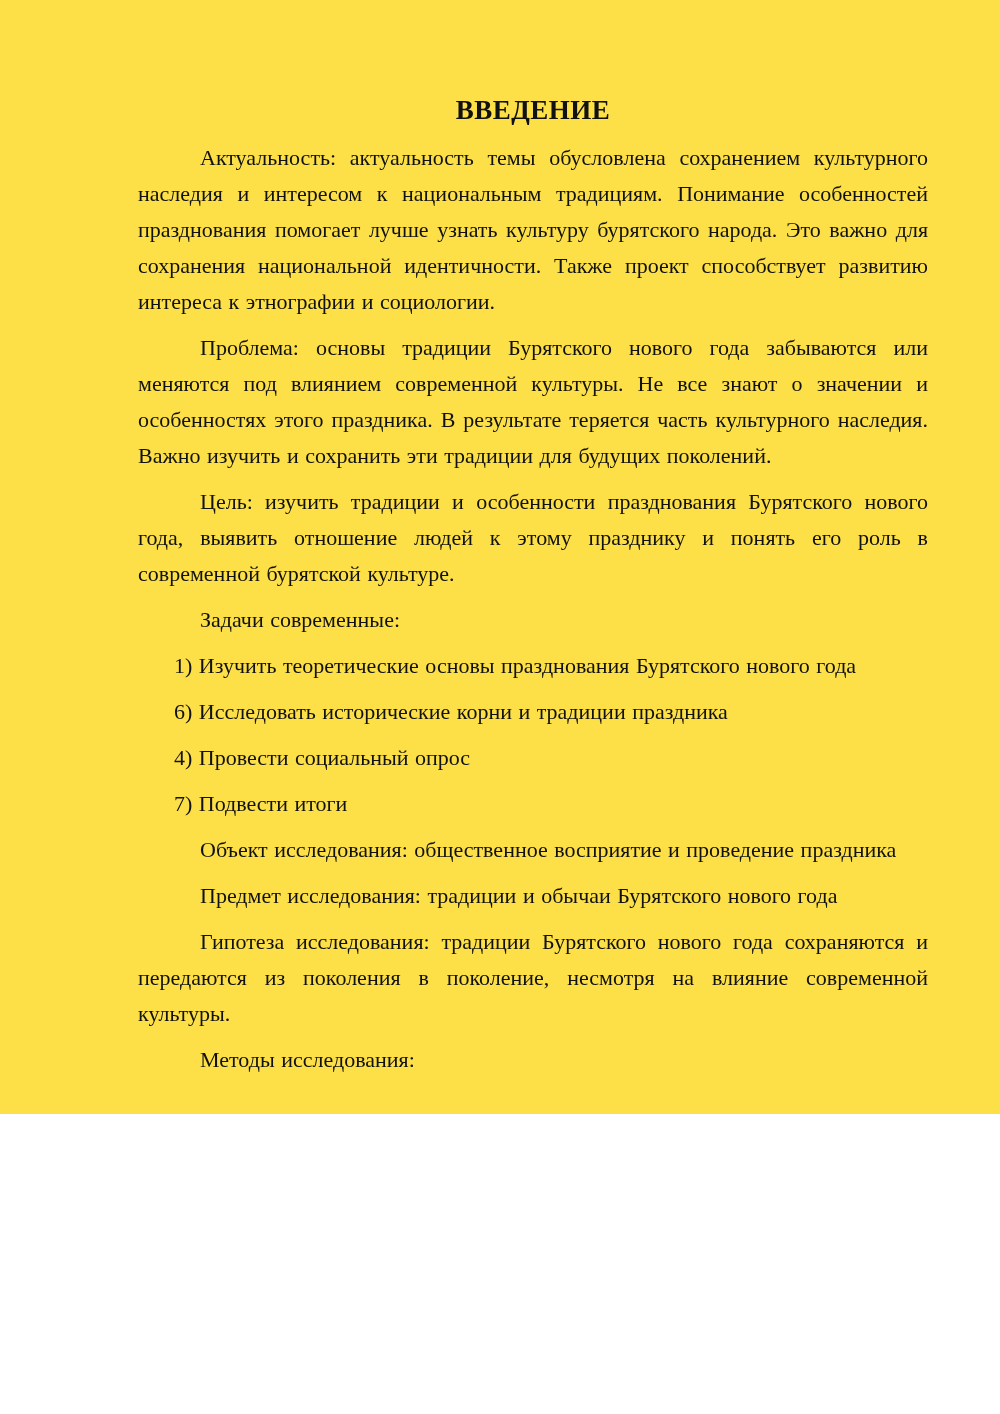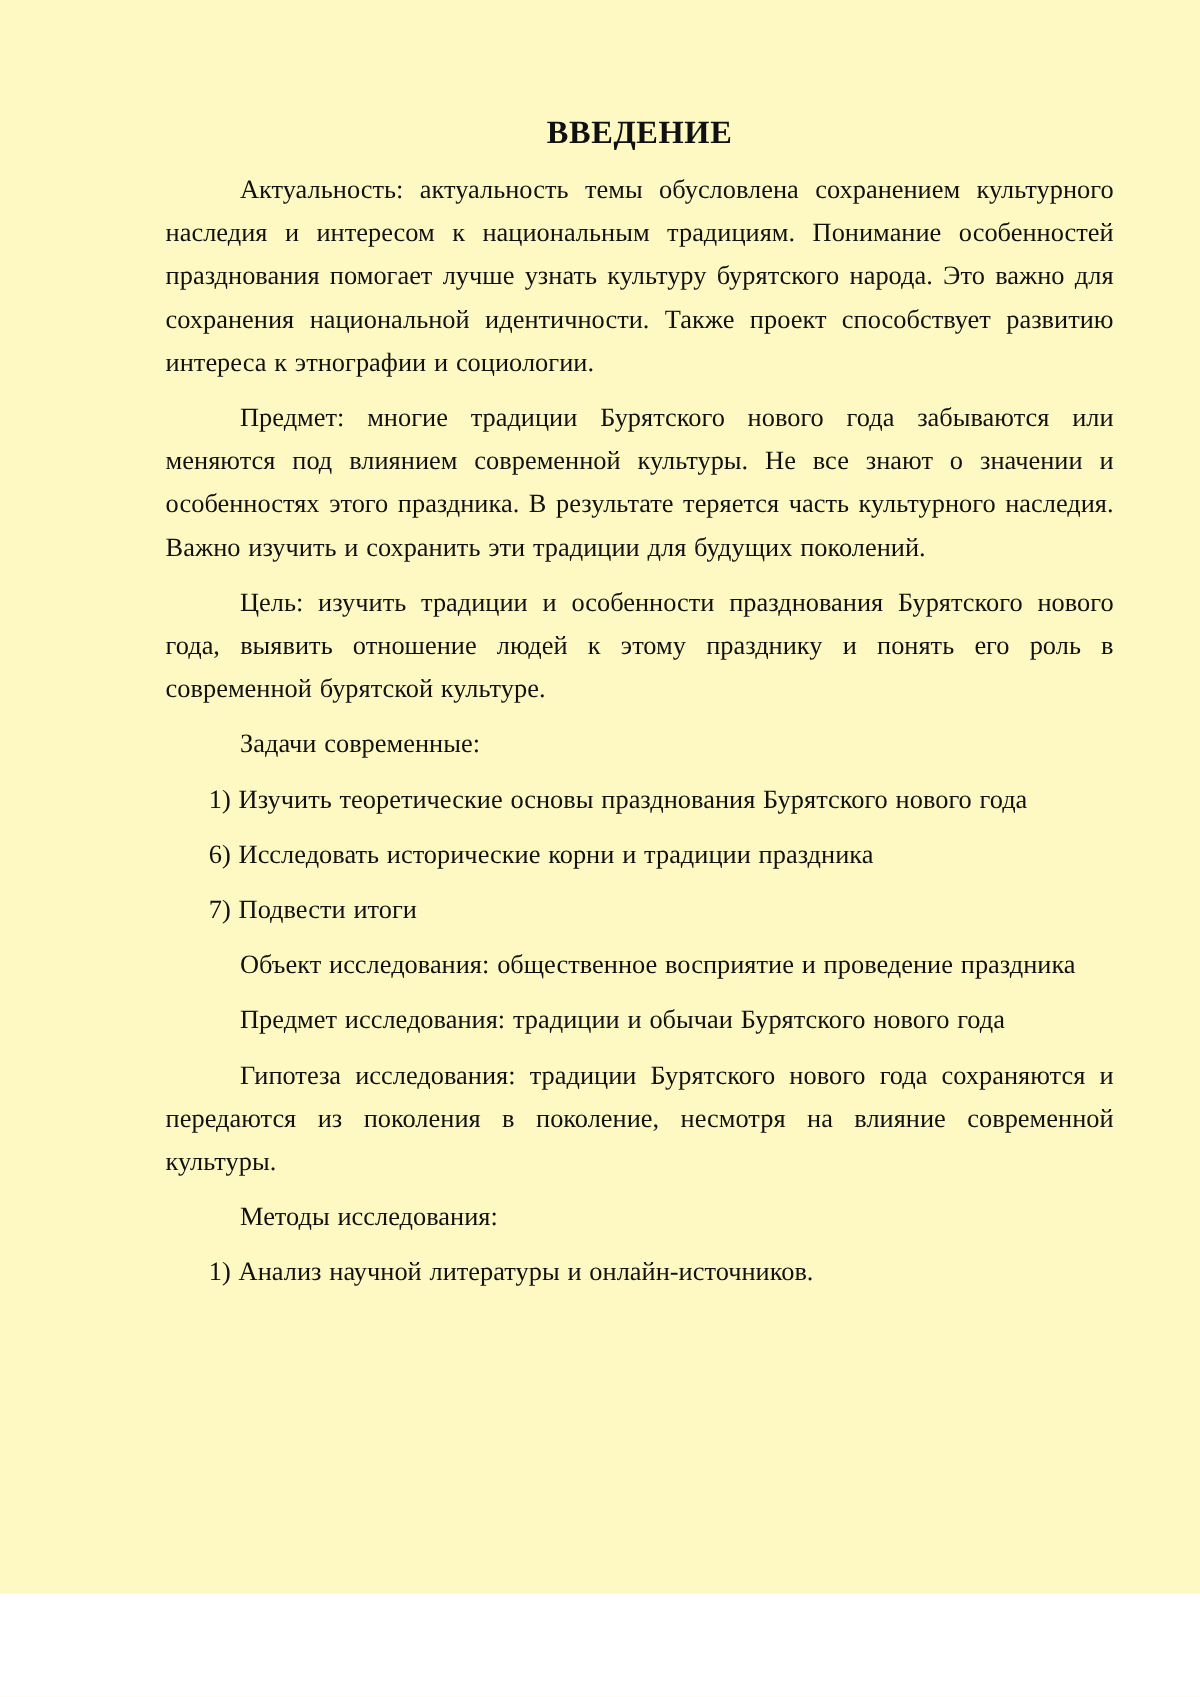--- a/index.html
+++ b/index.html
@@ -1,22 +1,22 @@
 <!DOCTYPE html>
 <html><head>
 <meta charset="utf-8">
 <style>
   html, body { margin: 0; padding: 0; }
   body { background: #ffffff; }
 
   .page {
     position: relative;
     width: 1000px;
-    height: 1328px;
-    background: #fef9c3;
+    height: 1114px;
+    background: #fde047;
     font-family: "Liberation Serif", "DejaVu Serif", serif;
     color: #111111;
     overflow: hidden;
   }
 
   .content {
     position: absolute;
     left: 138px;
     top: 92px;
     width: 790px;
@@ -54,30 +54,30 @@
   }
 </style>
 </head>
 <body>
 
 <div class="page">
   <div class="content">
     <h1 class="doc-title">ВВЕДЕНИЕ</h1>
 
     <p class="body">Актуальность: актуальность темы обусловлена сохранением культурного наследия и интересом к национальным традициям. Понимание особенностей празднования помогает лучше узнать культуру бурятского народа. Это важно для сохранения национальной идентичности. Также проект способствует развитию интереса к этнографии и социологии.</p>
-    <p class="body">Предмет: многие традиции Бурятского нового года забываются или меняются под влиянием современной культуры. Не все знают о значении и особенностях этого праздника. В результате теряется часть культурного наследия. Важно изучить и сохранить эти традиции для будущих поколений.</p>
+    <p class="body">Проблема: основы традиции Бурятского нового года забываются или меняются под влиянием современной культуры. Не все знают о значении и особенностях этого праздника. В результате теряется часть культурного наследия. Важно изучить и сохранить эти традиции для будущих поколений.</p>
     <p class="body">Цель: изучить традиции и особенности празднования Бурятского нового года, выявить отношение людей к этому празднику и понять его роль в современной бурятской культуре.</p>
     <p class="body">Задачи современные:</p>
 
     <p class="list">1) Изучить теоретические основы празднования Бурятского нового года</p>
     <p class="list">6) Исследовать исторические корни и традиции праздника</p>
+    <p class="list">4) Провести социальный опрос</p>
     <p class="list">7) Подвести итоги</p>
 
     <p class="body">Объект исследования: общественное восприятие и проведение праздника</p>
     <p class="body">Предмет исследования: традиции и обычаи Бурятского нового года</p>
     <p class="body">Гипотеза исследования: традиции Бурятского нового года сохраняются и передаются из поколения в поколение, несмотря на влияние современной культуры.</p>
     <p class="body">Методы исследования:</p>
 
-    <p class="list">1) Анализ научной литературы и онлайн-источников.</p>
   </div>
 
   <div class="page-number">3</div>
 </div>
 
 </body></html>

